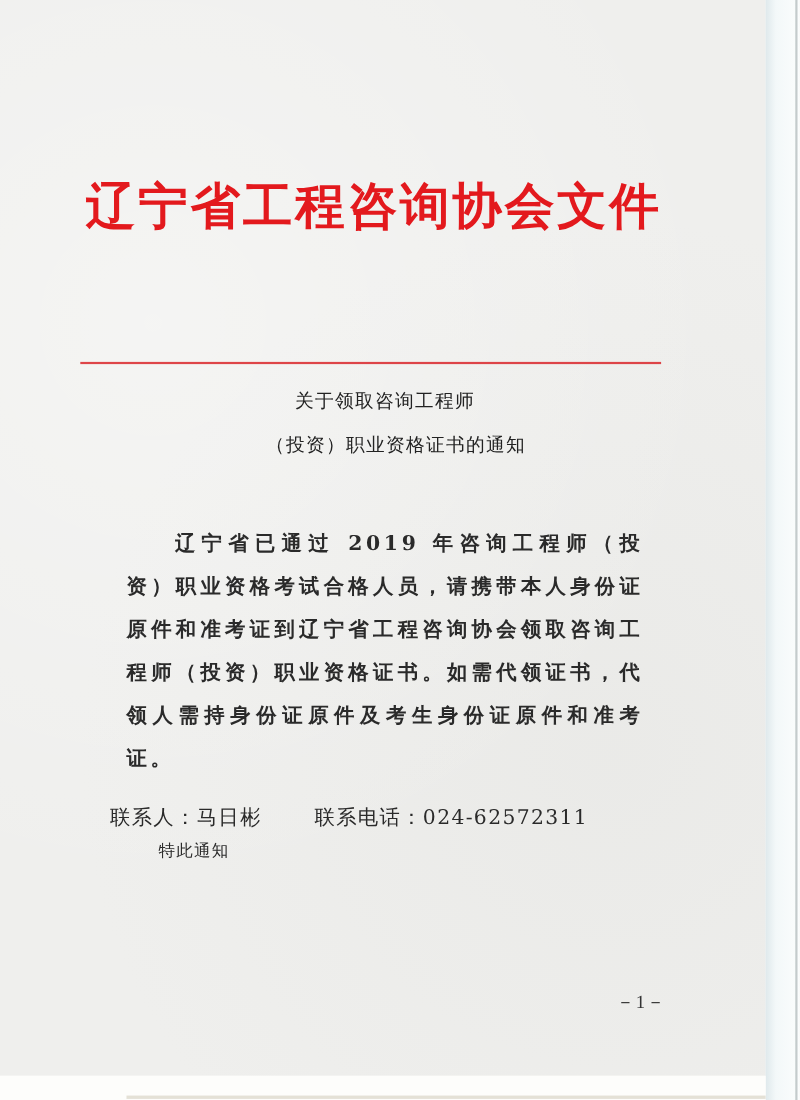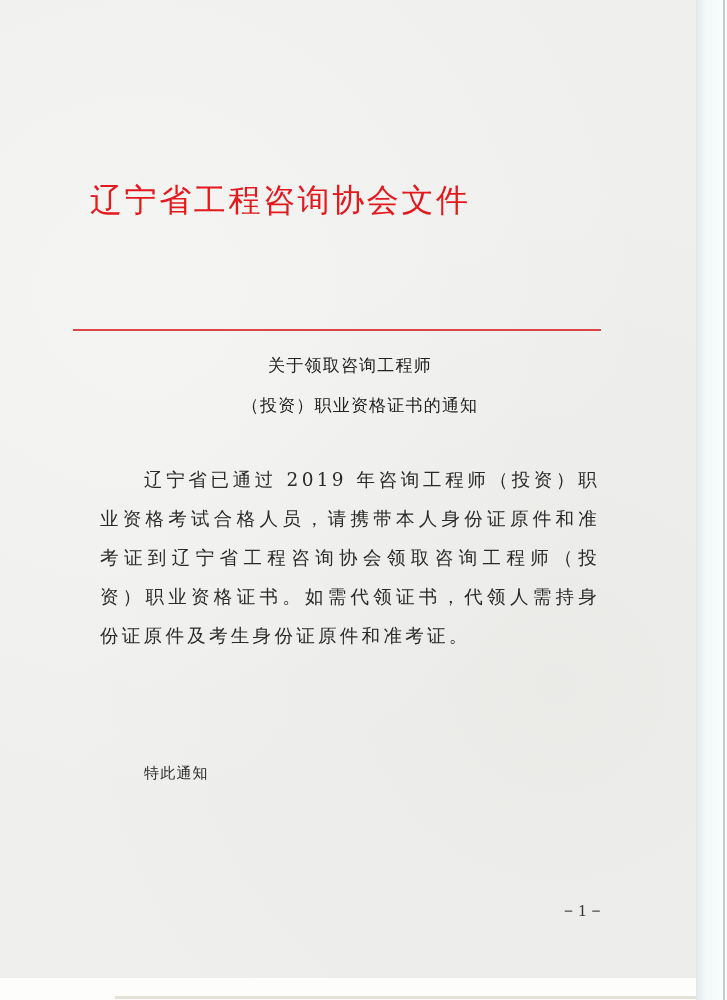--- a/index.html
+++ b/index.html
@@ -60,24 +60,24 @@
       height: 3px;
       background: #d9d4c6;
       opacity: 0.7;
     }
 
     .header-title {
       position: absolute;
       left: 78px;
       top: 150px;
       width: 520px;
-      margin: 12px;
+      margin: 0;
       font-family: "DejaVu Serif", "Liberation Serif", serif;
-      font-size: 32px;
-      font-weight: normal;
+      font-size: 45px;
+      font-weight: bold;
       letter-spacing: 2.6px;
       color: #e3191d;
       line-height: 76px;
       white-space: nowrap;
     }
     .header-rule {
       position: absolute;
       left: 73px;
       top: 329px;
       width: 528px;
@@ -106,25 +106,26 @@
       position: absolute;
       left: 100px;
       top: 460px;
       width: 500px;
       font-family: "DejaVu Serif", "Liberation Serif", serif;
       font-size: 18.5px;
       color: #2a2a2a;
       line-height: 39px;
     }
     .para {
-      margin: 0;
+      margin: 15px;
       text-indent: 44px;
       letter-spacing: 3.3px;
       text-align: justify;
       text-align-last: left;
+      font-weight: bold;
     }
     .line {
       margin: 0;
       white-space: nowrap;
       letter-spacing: 1.2px;
     }
     .line .gap {
       display: inline-block;
       width: 48px;
     }
@@ -163,17 +164,18 @@
 <div class="header-rule"></div>
 
 <h2 class="subject l1">关于领取咨询工程师</h2>
 <h2 class="subject l2">（投资）职业资格证书的通知</h2>
 
 <div class="body-text">
   <p class="para">辽宁省已通过 2019 年咨询工程师（投资）职业资格考试合格人员，请携带本人身份证原件和准考证到辽宁省工程咨询协会领取咨询工程师（投资）职业资格证书。如需代领证书，代领人需持身份证原件及考生身份证原件和准考证。</p>
 
 
 
+  <p class="line"><span>联系人：</span><span>马日彬</span><span class="gap"></span><span>联系电话：</span><span>024-62572311</span></p>
 </div>
 
 <p class="closing">特此通知</p>
 
 <p class="page-number">－1－</p>
 
 </body></html>

